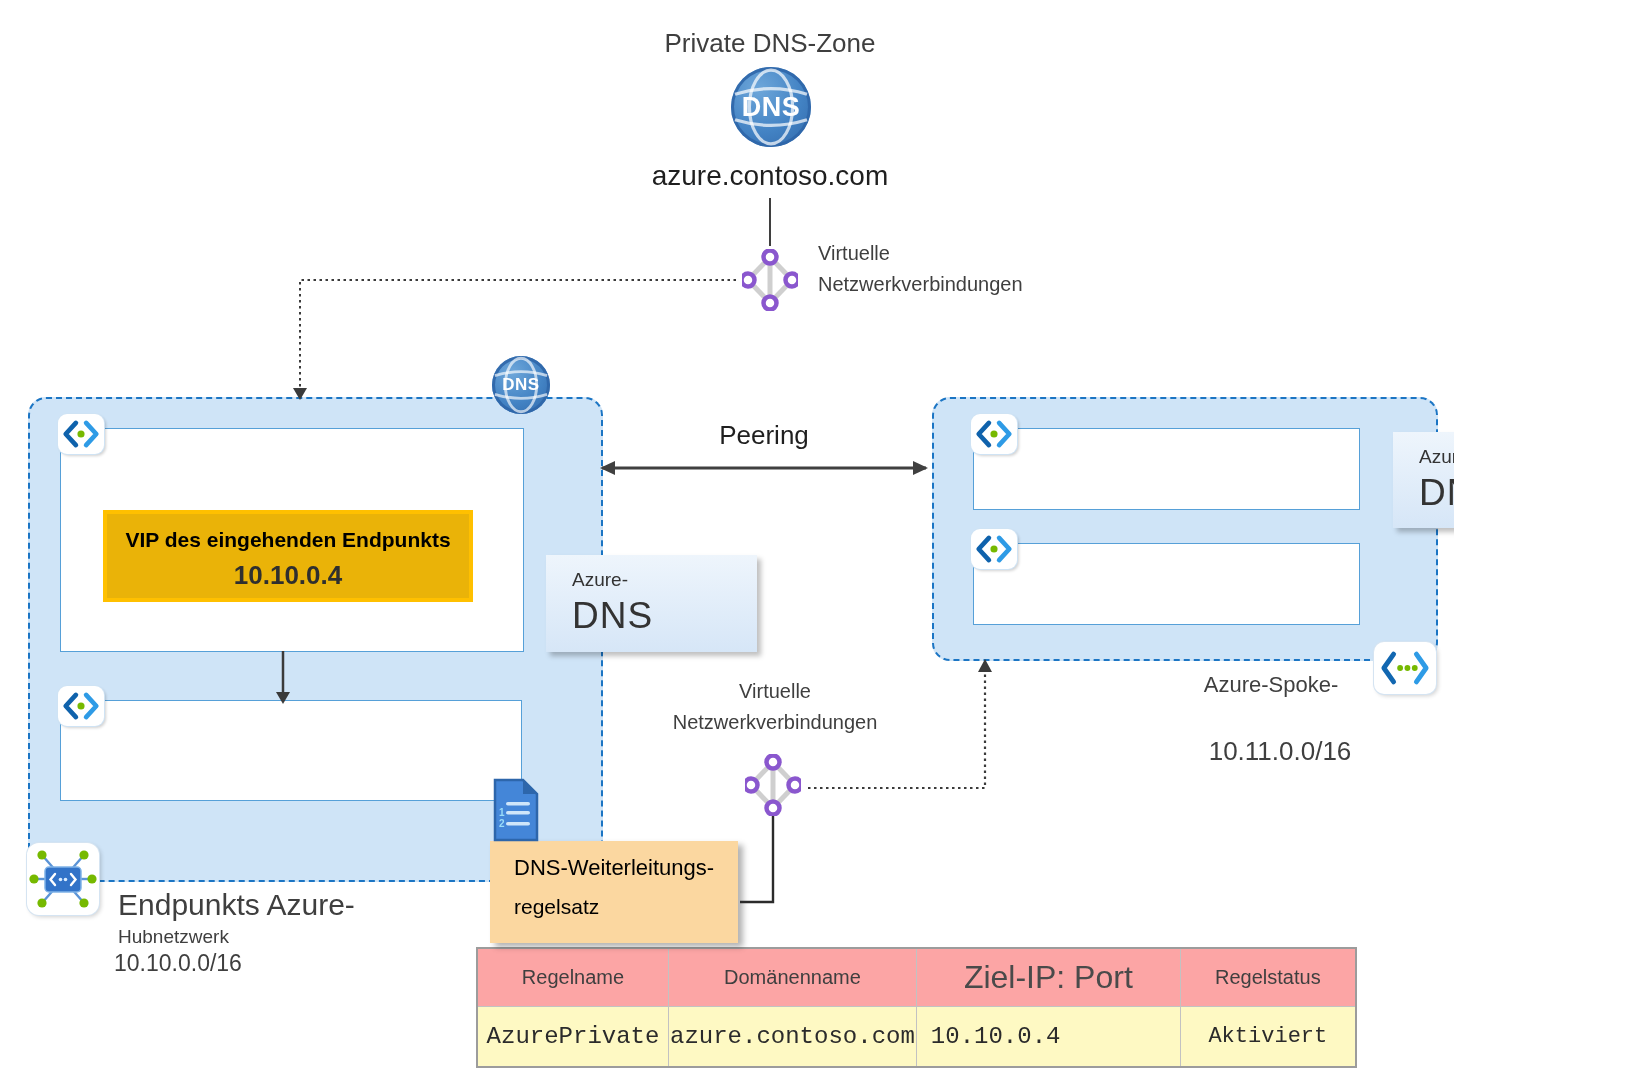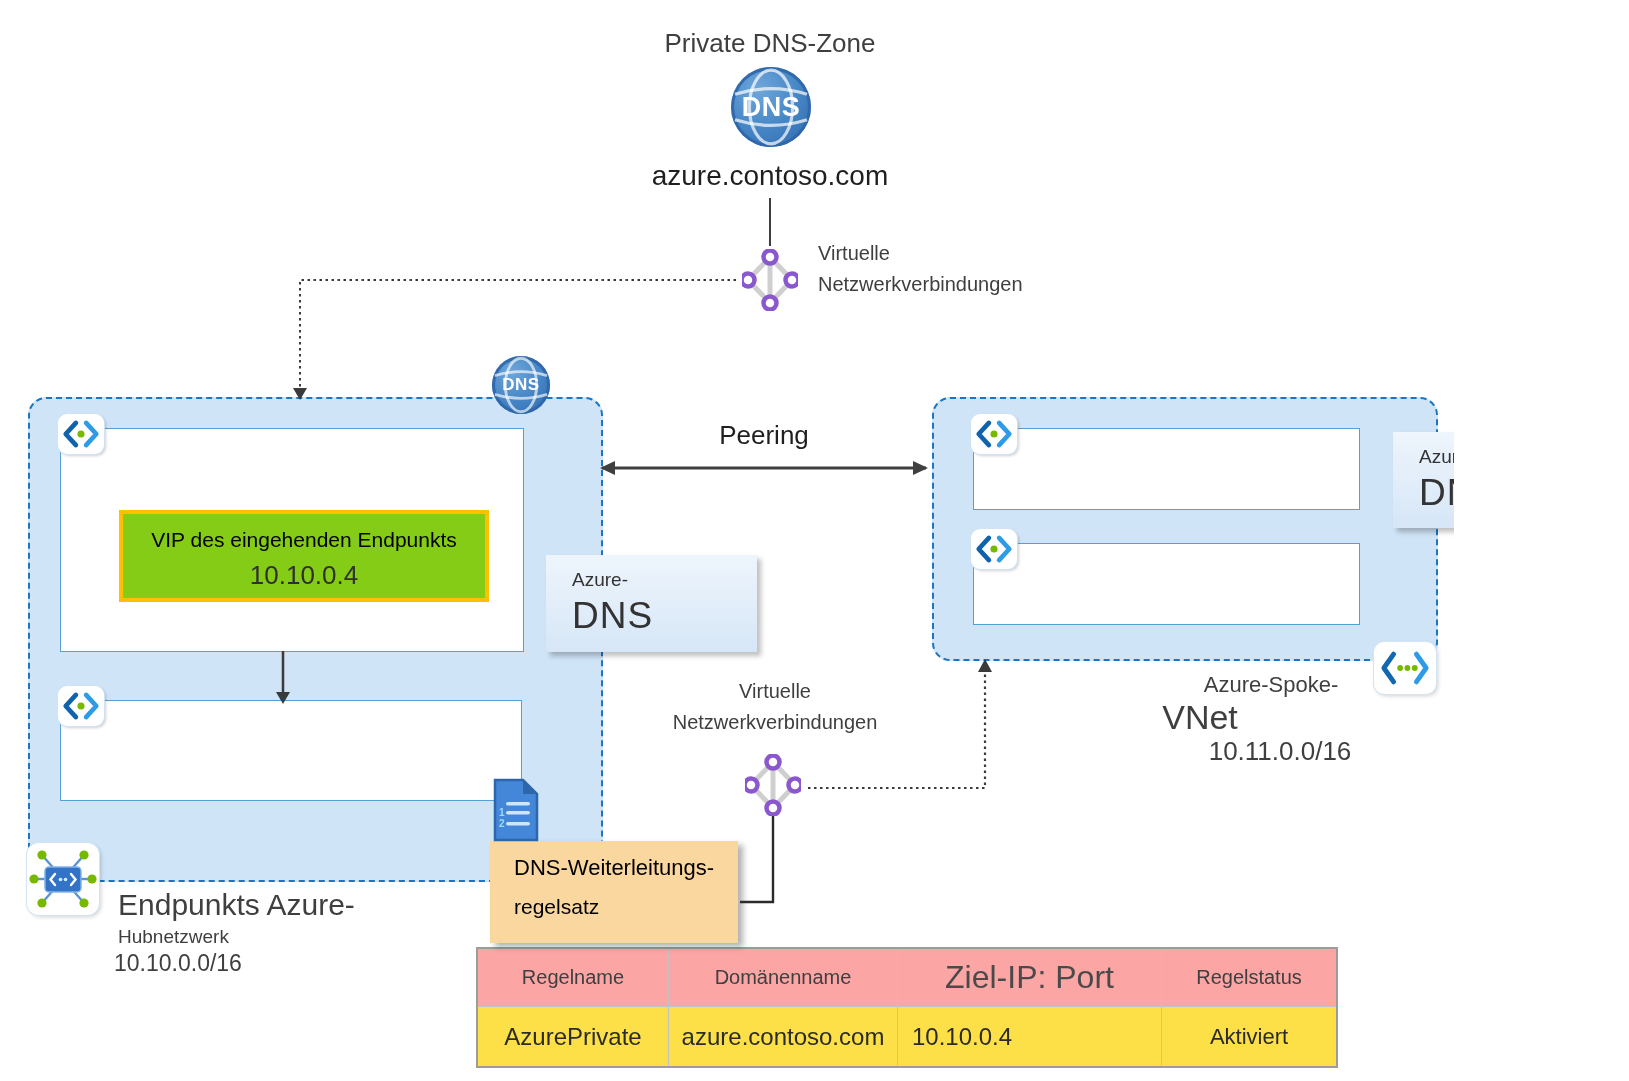--- a/index.html
+++ b/index.html
@@ -26,27 +26,27 @@
   .dnsplate{position:absolute;z-index:10;background:linear-gradient(180deg,#eef5fc,#d6e6f7);
             box-shadow:4px 4px 5px rgba(0,0,0,.25);padding:14px 0 0 26px;}
   .dnsplate .s1{display:block;font-size:19px;color:#333;}
   .dnsplate .s2{display:block;font-size:37px;color:#333;margin-top:4px;letter-spacing:1px;}
   
   .ruleset{position:absolute;left:490px;top:841px;width:248px;height:102px;background:#fbd7a0;
            box-shadow:5px 4px 6px rgba(0,0,0,.3);z-index:8;}
   .ruleset .l1{position:absolute;left:24px;top:14px;font-size:22px;color:#000;}
   .ruleset .l2{position:absolute;left:24px;top:54px;font-size:21px;color:#000;}
   
-  .vip{position:absolute;left:119px;top:510px;width:362px;height:84px;background:#84cc16;
-       border:4px solid #ffc000;z-index:4;}
+  .vip{position:absolute;left:103px;top:510px;width:362px;height:84px;background:#eab308;
+       border:4px solid #ffc000;z-index:4;font-weight:bold;}
   
   .rtable{position:absolute;left:476px;top:947px;z-index:6;border-collapse:collapse;}
   .rtable td{border:1.5px solid #c2c2c2;color:#3f3f3f;}
   .rtable tr.hd td{background:#fca5a5;height:55px;font-size:20px;text-align:center;}
-  .rtable tr.dt td{background:#fde047;height:57px;font-size:24px;text-align:center;color:#2b2b2b;}
+  .rtable tr.dt td{background:#fef9c3;height:57px;font-size:24px;text-align:center;color:#2b2b2b;font-family:Liberation Mono, monospace;}
   .rtable{border:2px solid #9c9c9c;}
   td.big{font-size:32px !important;color:#4a4a4a;}
   td.lft{text-align:left !important;padding-left:14px;}
   .conn{position:absolute;left:0;top:0;z-index:20;pointer-events:none;}
 </style>
 </head>
 <body>
 
 <div id="stage">
 
@@ -195,21 +195,20 @@
        box-shadow:0 0 0 1px #d5e4f2,2px 2px 4px rgba(0,0,0,.18);z-index:12;display:flex;align-items:center;justify-content:center;">
     <svg width="52" height="38" viewBox="0 0 64 46" fill="none">
       <path d="M18 6 L6 23 L18 40" stroke="#1267b1" stroke-width="6" stroke-linecap="round" stroke-linejoin="round"></path>
       <circle cx="26" cy="23" r="3.6" fill="#76b900"></circle>
       <circle cx="35" cy="23" r="3.6" fill="#76b900"></circle>
       <circle cx="44" cy="23" r="3.6" fill="#76b900"></circle>
       <path d="M46 6 L58 23 L46 40" stroke="#2e9be6" stroke-width="6" stroke-linecap="round" stroke-linejoin="round"></path>
     </svg>
   </div>
   <div class="abs ctr" style="left:1146px;top:672px;width:250px;font-size:22px;">Azure-Spoke-</div>
-  <div class="abs ctr" style="left:1080px;top:698px;width:240px;font-size:34px;">VNet</div>
   <div class="abs ctr" style="left:1160px;top:736px;width:240px;font-size:26px;">10.11.0.0/16</div>
 
   <div class="abs ctr" style="left:645px;top:676px;width:260px;font-size:20px;line-height:31px;">
     <div>Virtuelle</div>
     <div>Netzwerkverbindungen</div>
   </div>
   <div class="vlink" style="left:745px;top:754px;">
     <svg width="56" height="62" viewBox="0 0 56 62">
       <g stroke="#cfcfcf" stroke-width="5">
         <line x1="28" y1="8" x2="6" y2="31"></line>

